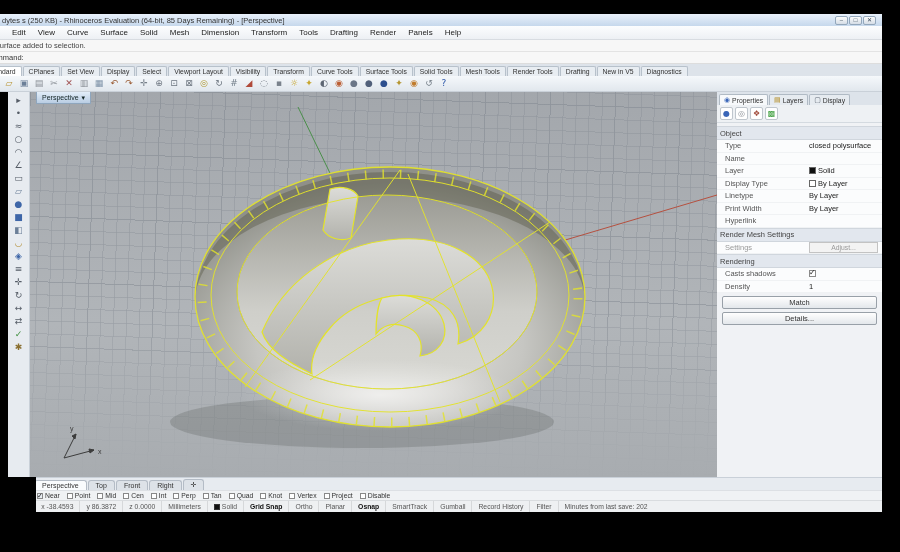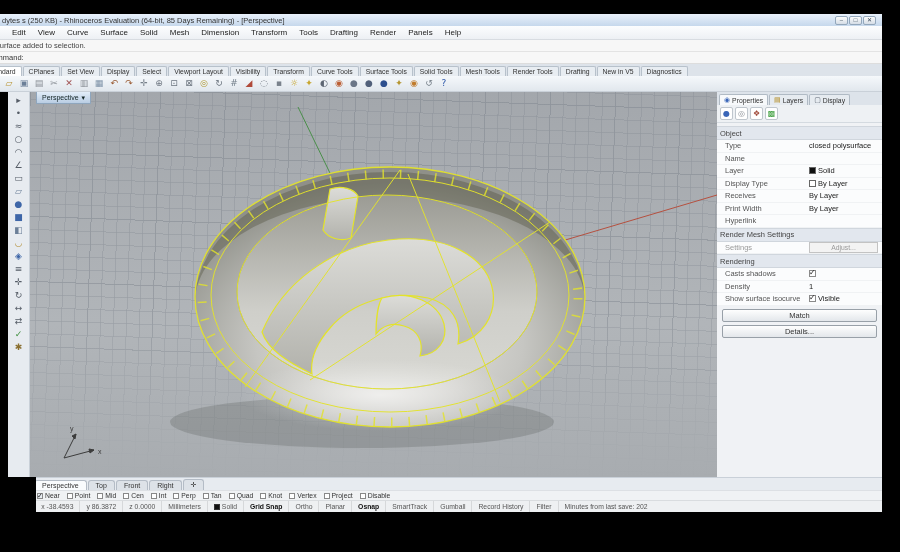--- a/index.html
+++ b/index.html
@@ -433,21 +433,21 @@
 
               <div class="prow">
                 <div class="plabel">Display Type</div>
                 <div class="pval">
                   <span class="sw2 show" style="background: rgb(255, 255, 255);"></span>
                   <span>By Layer</span>
                 </div>
               </div>
 
               <div class="prow">
-                <div class="plabel">Receives</div>
+                <div class="plabel">Linetype</div>
                 <div class="pval">
 
                   <span>By Layer</span>
                 </div>
               </div>
 
 
               <div class="prow">
                 <div class="plabel">Print Width</div>
                 <div class="pval">
@@ -477,27 +477,20 @@
           <div class="prow">
             <div class="plabel">Casts shadows</div>
             <div class="pval">
                 <span class="cb checked"></span>
               </div>
           </div>
 
           <div class="prow">
             <div class="plabel">Density</div>
             <div class="pval">1</div>
-          </div>
-          <div class="prow">
-            <div class="plabel">Show surface isocurve</div>
-            <div class="pval">
-              <span class="cb checked"></span>
-              <span>Visible</span>
-            </div>
           </div>
 
           <div class="bigbtn">Match</div>
           <div class="bigbtn">Details...</div>
         </div>
       </div>
     </div>
 
     <div class="row row-vptabs">
 

